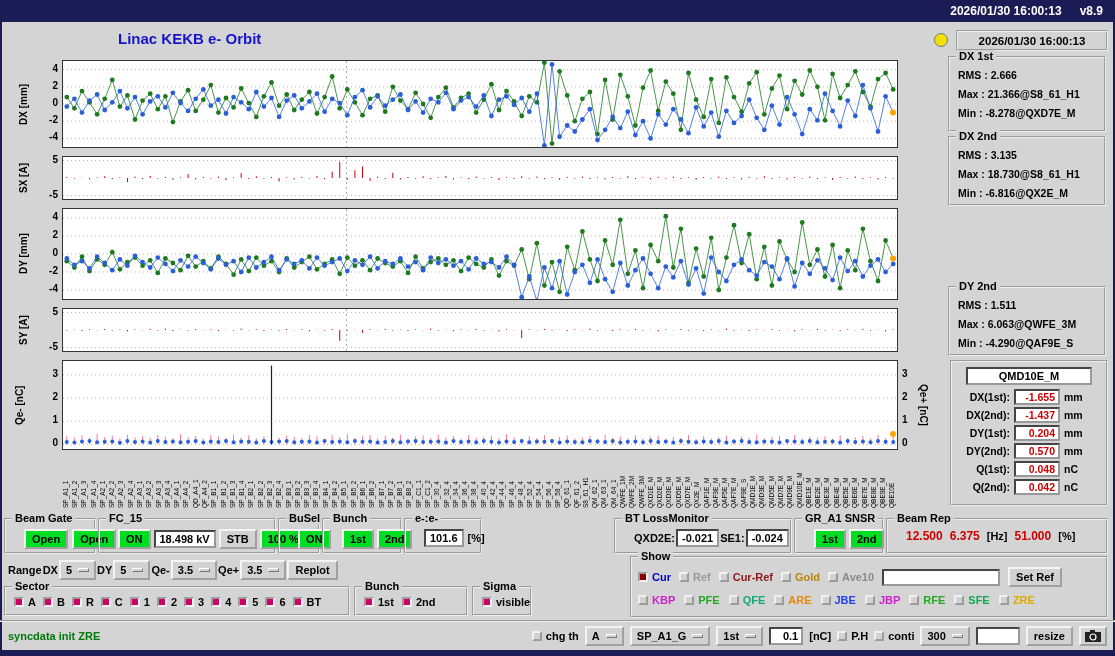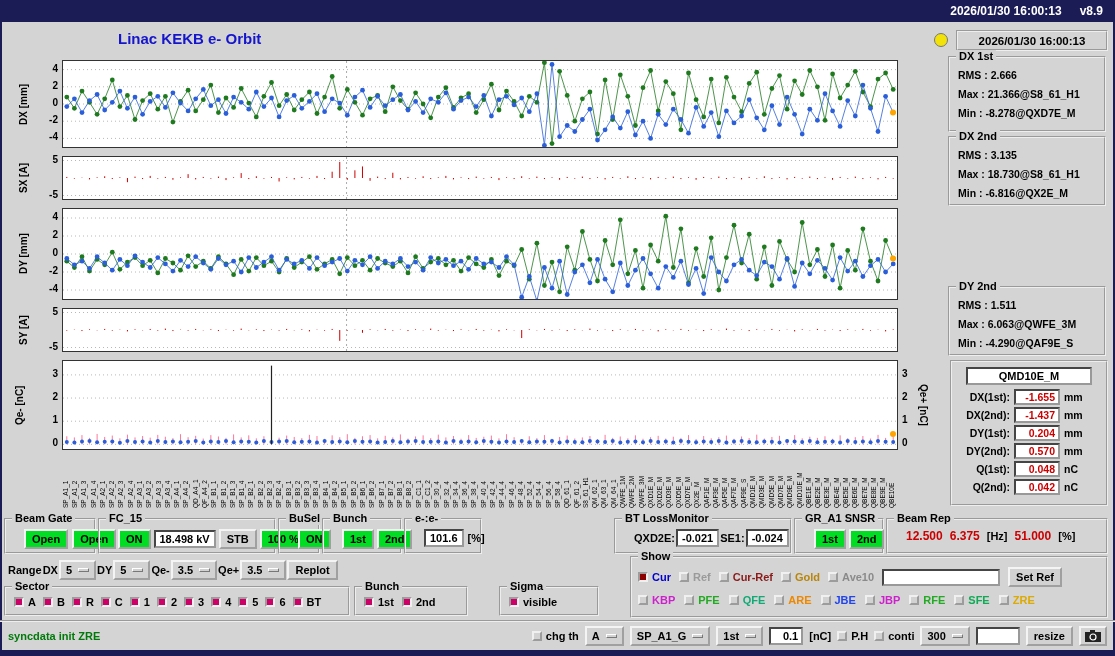--- a/index.html
+++ b/index.html
@@ -1397,21 +1397,21 @@
         <span class="toggle">
           <span class="tbox checked" style="background: rgb(204, 0, 102);"></span>
           <span class="tlabel">1st</span>
         </span>
         <span class="toggle">
           <span class="tbox checked" style="background: rgb(204, 0, 102);"></span>
           <span class="tlabel">2nd</span>
         </span>
       </div>
   </div>
-  <div class="group" style="left:472px;top:586px;width:100px;height:30px;margin-left:27px;">
+  <div class="group" style="left:472px;top:586px;width:60px;height:30px;">
     <span class="gtitle">Sigma</span>
     <div id="sigma-items" style="display:flex;align-items:center;gap:8px;padding:8px 6px 0 8px;">
         <span class="toggle">
           <span class="tbox checked" style="background: rgb(204, 0, 102);"></span>
           <span class="tlabel">visible</span>
         </span>
       </div>
   </div>
 
   <div id="statusbar">

